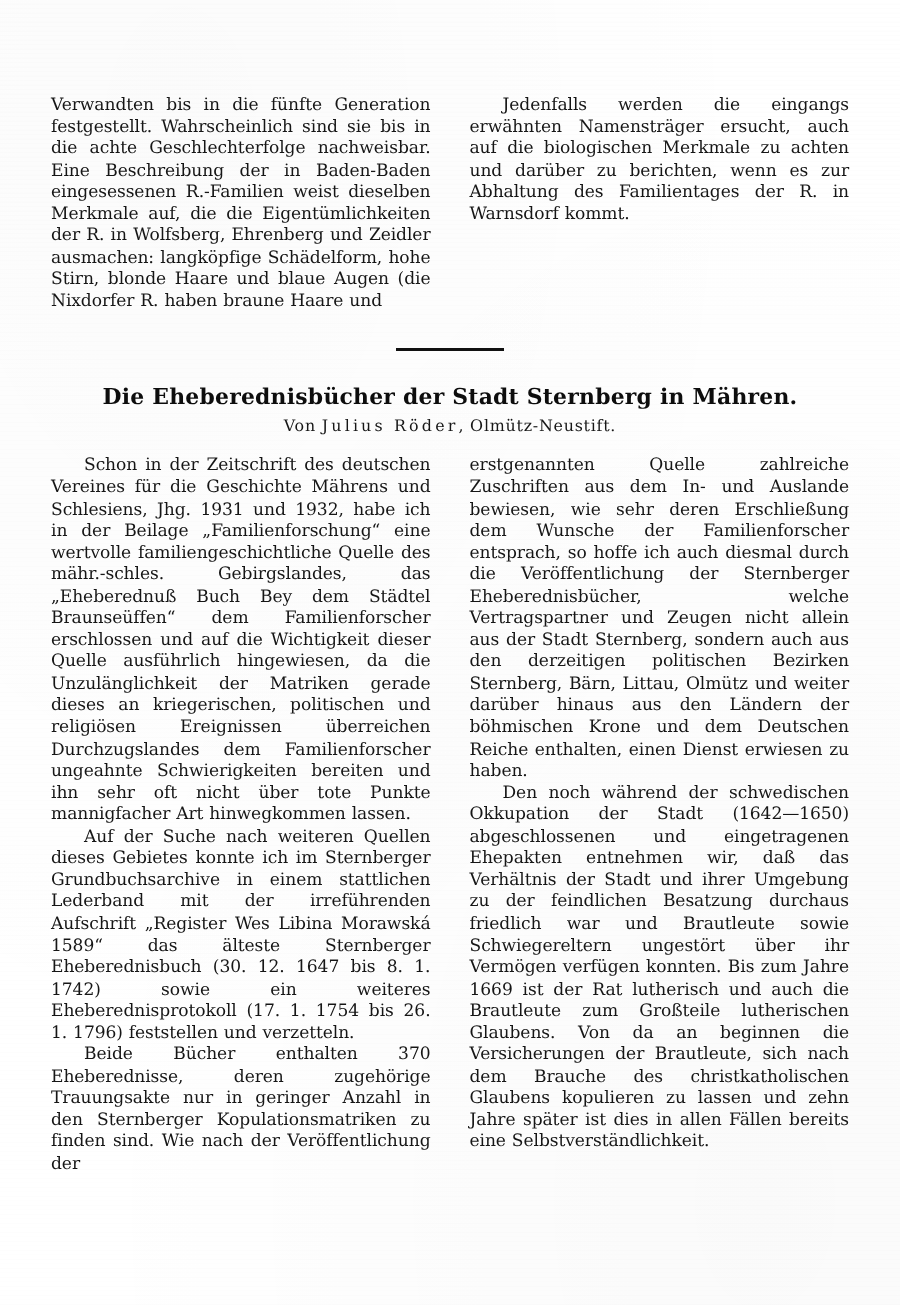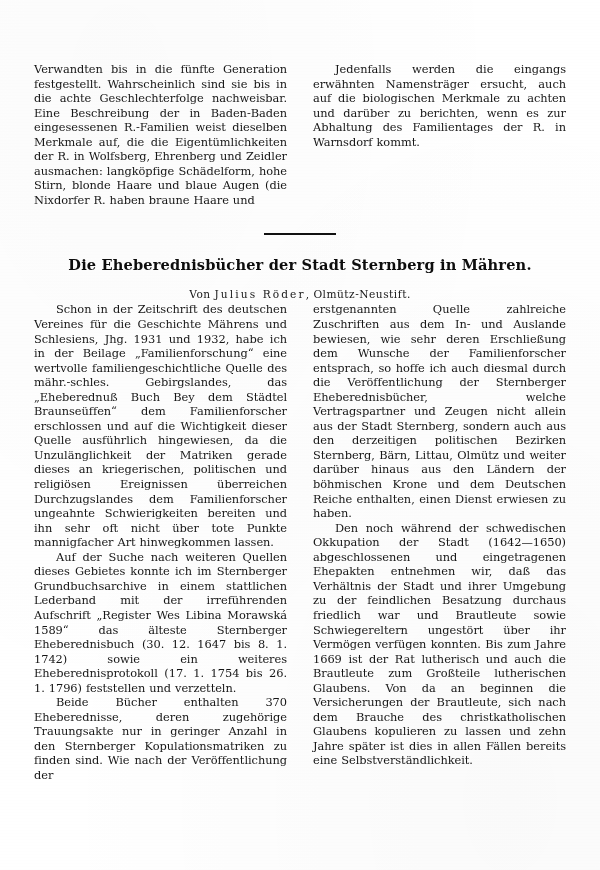--- a/index.html
+++ b/index.html
@@ -97,30 +97,31 @@
 
   .headline {
     width: 532px;
     text-align: center;
     font-family: "DejaVu Serif", "Liberation Serif", serif;
     font-weight: bold;
     font-size: 14.6px;
     line-height: 19px;
     color: #0d0d0d;
     letter-spacing: 0.15px;
-    margin-bottom: 13px;
+    margin-bottom: 3px;
   }
   .byline {
     width: 532px;
     text-align: center;
     font-family: "DejaVu Serif", "Liberation Serif", serif;
     font-size: 10.6px;
     line-height: 15px;
     color: #171717;
     letter-spacing: 0.5px;
+    margin-bottom: 10px;
   }
   .byline .spaced {
     letter-spacing: 2.1px;
   }
 </style>
 </head>
 <body>
 
 <div class="page">
 

